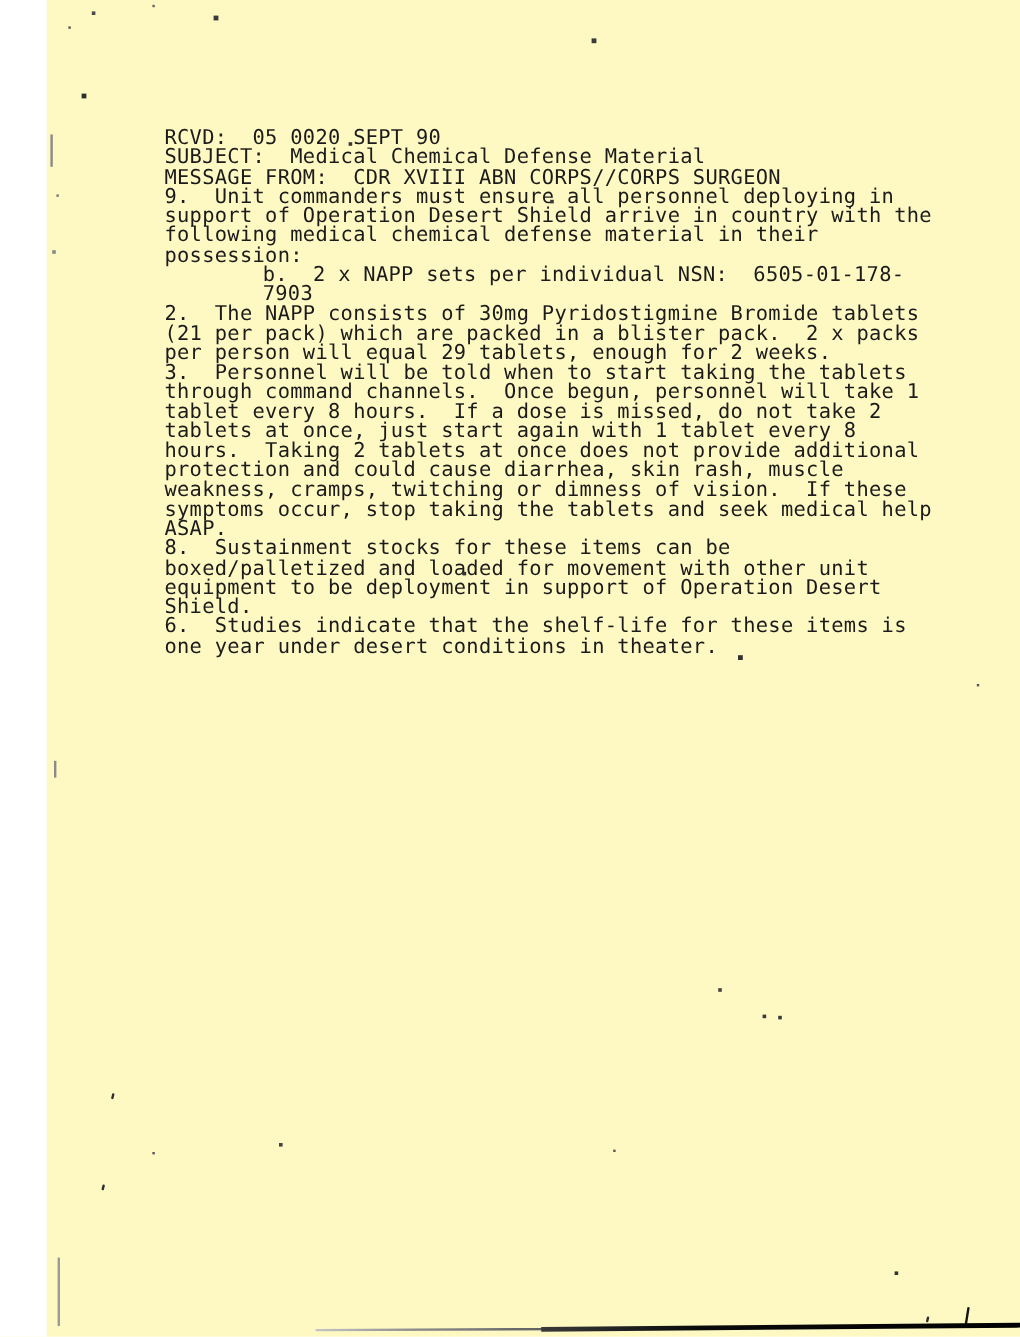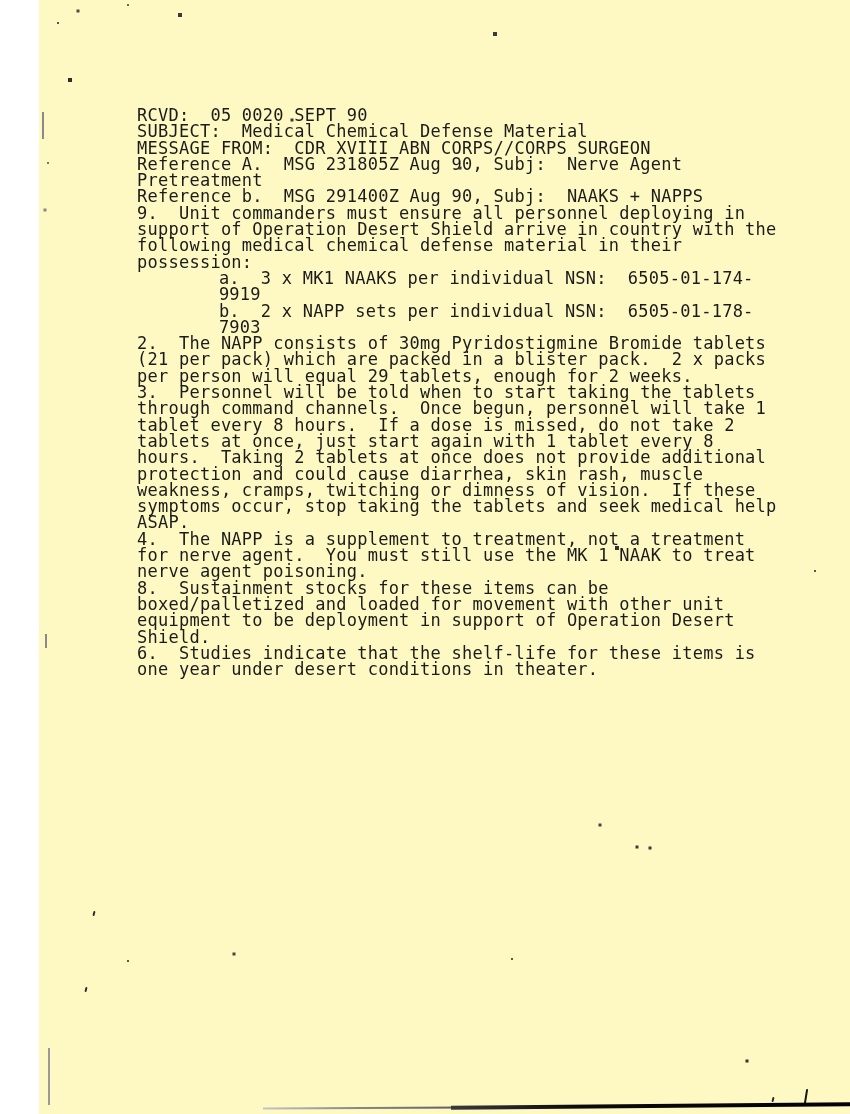--- a/index.html
+++ b/index.html
@@ -106,46 +106,38 @@
 </style>
 </head>
 <body>
 
 <div class="page">
 
   <div class="doc">
     <pre class="block mt-rcvd">RCVD:  05 0020 SEPT 90</pre>
     <pre class="block mt-subj">SUBJECT:  Medical Chemical Defense Material</pre>
     <pre class="block mt-msg">MESSAGE FROM:  CDR XVIII ABN CORPS//CORPS SURGEON</pre>
-    <pre class="block mt-refs">Reference A.  MSG 231805Z Aug 90, Subj:  Nerve Agent
-Pretreatment
-Reference b.  MSG 291400Z Aug 90, Subj:  NAAKS + NAPPS</pre>
     <pre class="block mt-p1">9.  Unit commanders must ensure all personnel deploying in
 support of Operation Desert Shield arrive in country with the
 following medical chemical defense material in their
 possession:</pre>
-    <pre class="block mt-ita indent">a.  3 x MK1 NAAKS per individual NSN:  6505-01-174-
-9919</pre>
     <pre class="block mt-itb indent">b.  2 x NAPP sets per individual NSN:  6505-01-178-
 7903</pre>
     <pre class="block mt-p2">2.  The NAPP consists of 30mg Pyridostigmine Bromide tablets
 (21 per pack) which are packed in a blister pack.  2 x packs
 per person will equal 29 tablets, enough for 2 weeks.</pre>
     <pre class="block mt-p3">3.  Personnel will be told when to start taking the tablets
 through command channels.  Once begun, personnel will take 1
 tablet every 8 hours.  If a dose is missed, do not take 2
 tablets at once, just start again with 1 tablet every 8
 hours.  Taking 2 tablets at once does not provide additional
 protection and could cause diarrhea, skin rash, muscle
 weakness, cramps, twitching or dimness of vision.  If these
 symptoms occur, stop taking the tablets and seek medical help
 ASAP.</pre>
-    <pre class="block mt-p4">4.  The NAPP is a supplement to treatment, not a treatment
-for nerve agent.  You must still use the MK 1 NAAK to treat
-nerve agent poisoning.</pre>
     <pre class="block mt-p5">8.  Sustainment stocks for these items can be
 boxed/palletized and loaded for movement with other unit
 equipment to be deployment in support of Operation Desert
 Shield.</pre>
     <pre class="block mt-p6">6.  Studies indicate that the shelf-life for these items is
 one year under desert conditions in theater.</pre>
   </div>
 
   <div class="artifact speck-layer"></div>
 

